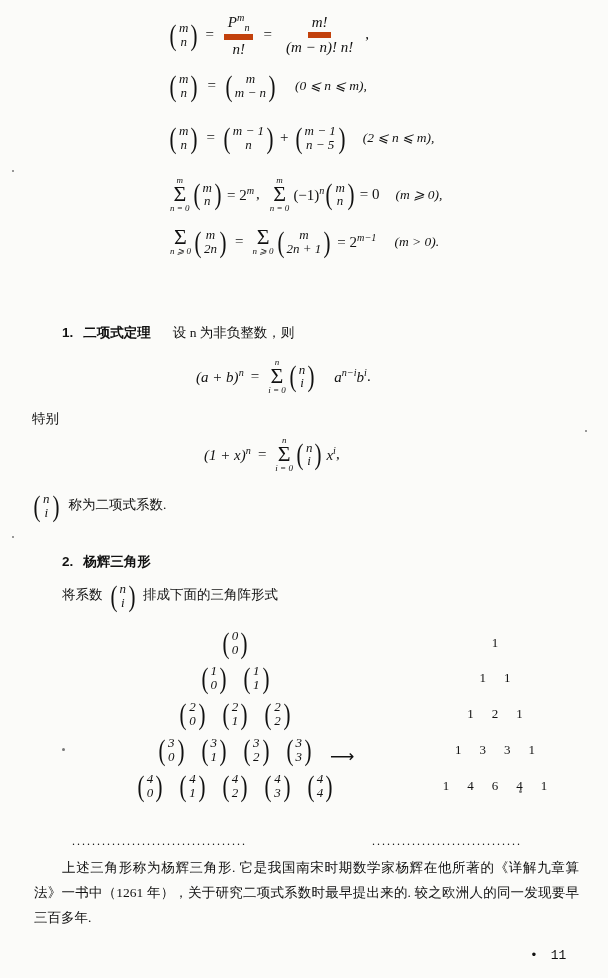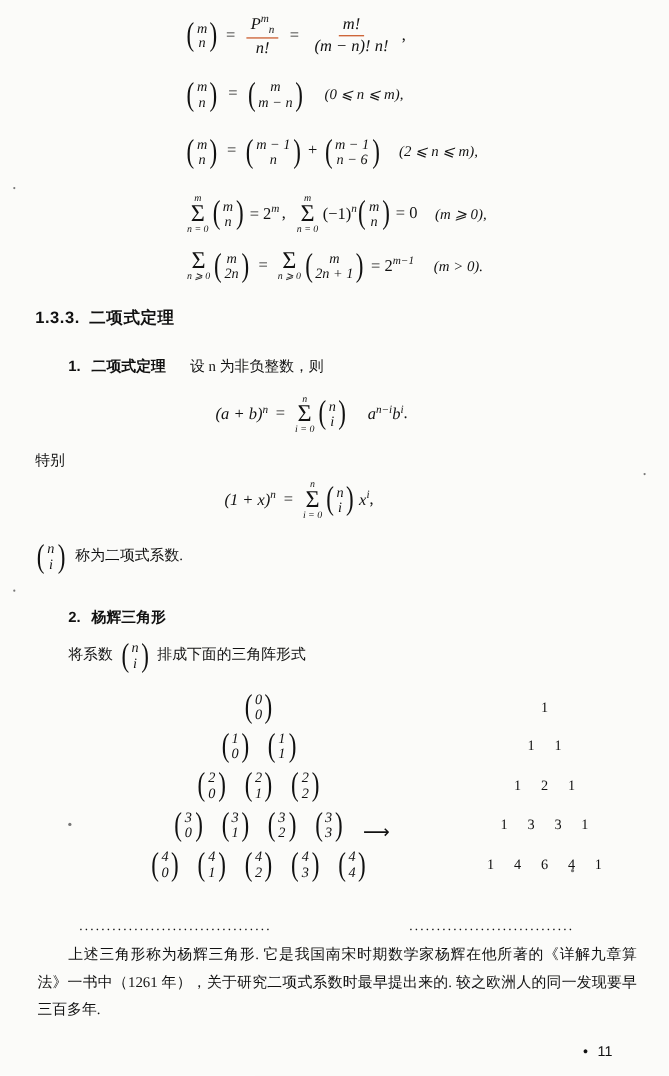--- a/index.html
+++ b/index.html
@@ -53,21 +53,21 @@
   .binom .stack .bot { font-style: italic; }
   .ital { font-style: italic; }
   .frac {
     display: inline-flex;
     flex-direction: column;
     align-items: center;
     vertical-align: middle;
     line-height: 1.1;
     margin: 0 4px;
   }
-  .frac .num { border-bottom: 1px solid #c2410c; padding: 0 4px 1px 4px; }
+  .frac .num { border-bottom: 6px solid #c2410c; padding: 0 4px 1px 4px; }
   .frac .den { padding: 1px 4px 0 4px; }
   .sup { font-size: 0.68em; vertical-align: super; font-style: italic; }
   .sub { font-size: 0.68em; vertical-align: sub; font-style: italic; }
   .bigsum {
     display: inline-flex;
     flex-direction: column;
     align-items: center;
     line-height: 1;
     margin: 0 2px;
   }
@@ -108,21 +108,21 @@
     gap: 18px;
     font-size: 13px;
   }
   .dots {
     letter-spacing: 2px;
     font-size: 12px;
   }
   .arrow { font-size: 17px; letter-spacing: -2px; }
   .pagenum {
     font-size: 13px;
-    font-family: Liberation Sans, sans-serif;
+    font-family: Liberation Mono, monospace;
   }
   .speck { position: absolute; background: #777; border-radius: 50%; }
 </style>
 </head>
 <body>
 
 <div class="page">
 
   <div class="abs mrow eqline" style="left:168px; top:12px;">
     <span class="binom">
@@ -183,21 +183,21 @@
         <span class="top">m − 1</span>
         <span class="bot">n</span>
       </span>
       <span class="paren-r">)</span>
     </span>
     <span style="margin:0 5px;">+</span>
     <span class="binom">
       <span class="paren-l">(</span>
       <span class="stack">
         <span class="top">m − 1</span>
-        <span class="bot">n − 6</span>
+        <span class="bot">n − 5</span>
       </span>
       <span class="paren-r">)</span>
     </span>
     <span style="margin-left:16px; font-size:13.5px;" class="ital">(2 ⩽ n ⩽ m),</span>
   </div>
 
   <div class="abs mrow eqline" style="left:168px; top:176px;">
     <span class="bigsum">
       <span class="lim">m</span>
       <span class="sig">Σ</span>
@@ -254,24 +254,20 @@
       <span class="stack">
         <span class="top">m</span>
         <span class="bot">2n + 1</span>
       </span>
       <span class="paren-r">)</span>
     </span>
     <span style="margin-left:5px;"><span>= 2</span><span class="sup">m−1</span></span>
     <span style="margin-left:18px; font-size:13.5px;" class="ital">(m &gt; 0).</span>
   </div>
 
-  <div class="abs heading" style="left:32px; top:280px;">
-    <span>1.3.3.</span>
-    <span style="margin-left:4px;">二项式定理</span>
-  </div>
 
   <div class="abs" style="left:62px; top:322px;">
     <span class="subhead">1.</span>
     <span class="subhead" style="margin-left:6px;">二项式定理</span>
     <span class="body-text" style="margin-left:18px;">设 n 为非负整数，则</span>
   </div>
 
   <div class="abs mrow eqline" style="left:196px; top:358px;">
     <span><span class="ital">(a + b)</span><span class="sup">n</span></span>
     <span style="margin:0 7px;">=</span>

